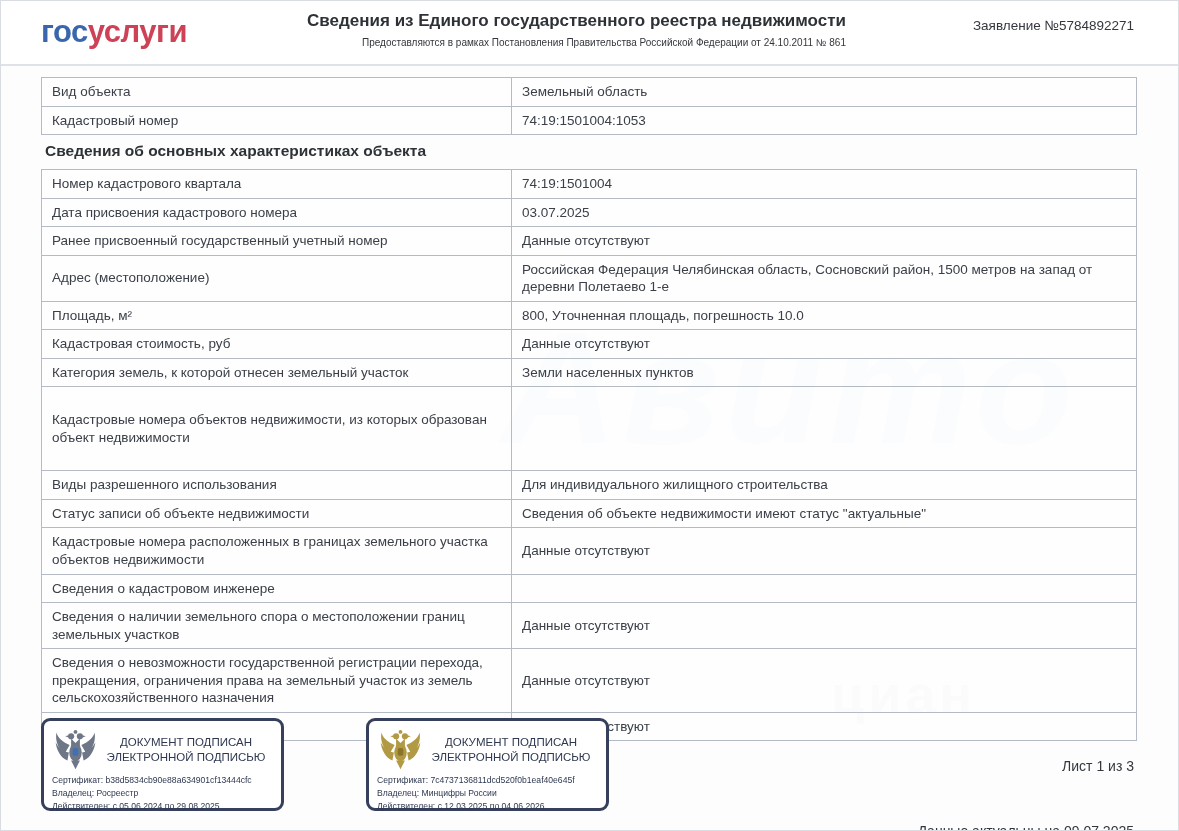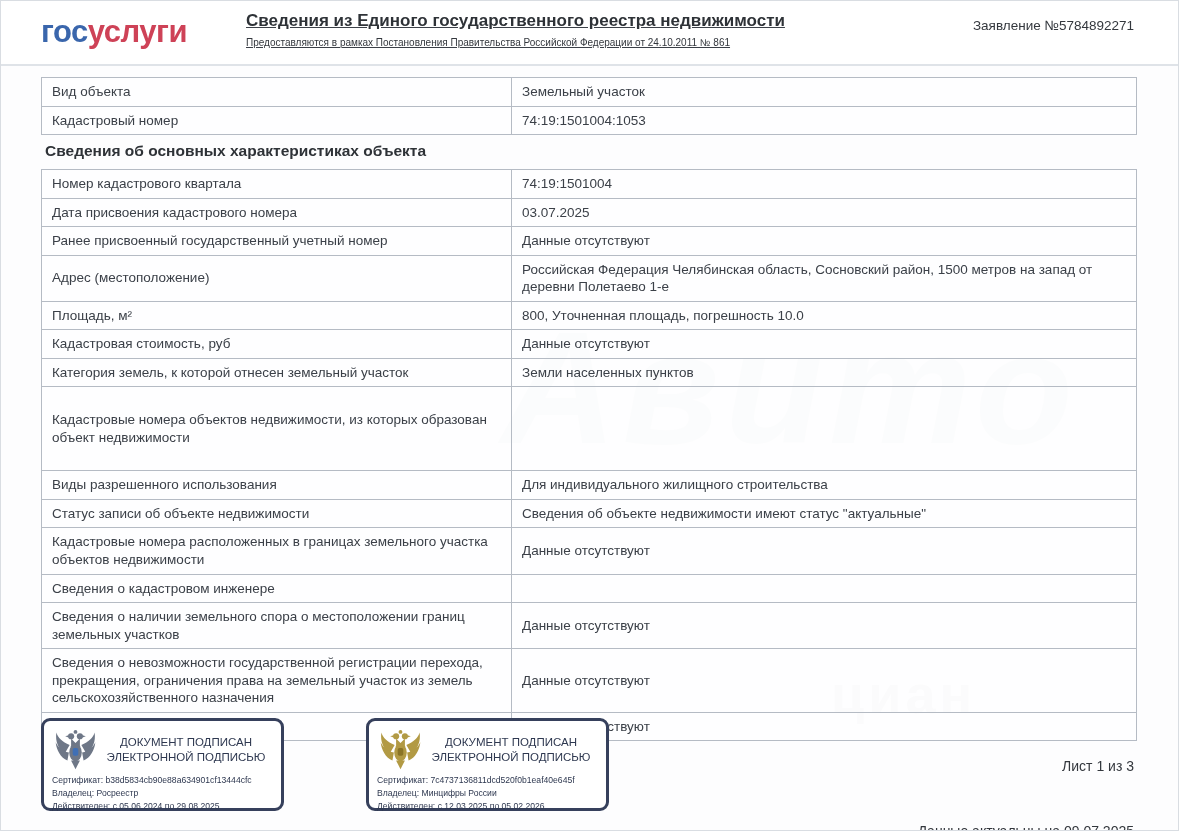--- a/index.html
+++ b/index.html
@@ -10,21 +10,21 @@
     border:1px solid #d9dde2;
   }
   
   .header {
     position:absolute; top:0; left:0; right:0; height:65px;
     background:#ffffff; border-bottom:2px solid #dfe3e8;
   }
   .logo { position:absolute; left:40px; top:13px; font-size:31px; font-weight:bold; letter-spacing:-0.5px; }
   .logo .p1 { color:#3a66ac; }
   .logo .p2 { color:#ce4257; }
-  .header-center { position:absolute; left:245px; width:600px; top:9px; text-align:left;text-decoration:underline; }
+  .header-center { position:absolute; left:245px; width:600px; top:9px; text-align:right; }
   .header-title { font-size:17px; font-weight:bold; color:#2e3237; line-height:1.35; }
   .header-subtitle { font-size:10px; color:#33373d; margin-top:4px; }
   .application-no { position:absolute; right:44px; top:17px; font-size:13.5px; color:#33373d; }
   
   .wm-large {
     position:absolute; top:295px; left:500px; font-size:160px; font-weight:bold; font-style:italic;
     color:rgba(100,110,135,0.045); letter-spacing:6px; pointer-events:none; user-select:none;
   }
   .wm-small {
     position:absolute; top:662px; left:830px; font-size:54px; font-weight:bold;
@@ -88,21 +88,21 @@
     <div class="application-no">Заявление №5784892271</div>
   </div>
 
   <div class="wm-large">Авито</div>
   <div class="wm-small">циан</div>
 
   <table class="info" id="object-table">
     <tbody>
         <tr>
           <td class="cell-label">Вид объекта</td>
-          <td class="cell-value">Земельный участок</td>
+          <td class="cell-value">Земельный область</td>
         </tr>
         <tr>
           <td class="cell-label">Кадастровый номер</td>
           <td class="cell-value">74:19:1501004:1053</td>
         </tr>
       </tbody>
   </table>
 
   <div class="section-title">Сведения об основных характеристиках объекта</div>
 
@@ -213,19 +213,19 @@
           <path d="M23 36 C14 34 8 29 5 22 C6 33 12 43 21 47 Z"></path>
           <path d="M41 36 C50 34 56 29 59 22 C58 33 52 43 43 47 Z"></path>
           <path d="M26 47 L32 59 L38 47 Z"></path>
         </g>
         <rect x="28.2" y="30" width="7.6" height="10.5" rx="2.4" fill="#8a7426"></rect>
       </svg>
       <div class="stamp-title">ДОКУМЕНТ ПОДПИСАН ЭЛЕКТРОННОЙ ПОДПИСЬЮ</div>
     </div>
     <div class="stamp-info">Сертификат: 7c4737136811dcd520f0b1eaf40e645f</div>
     <div class="stamp-info">Владелец: Минцифры России</div>
-    <div class="stamp-info">Действителен: с 12.03.2025 по 05.02.2026</div>
+    <div class="stamp-info">Действителен: с 12.03.2025 по 04.06.2026</div>
   </div>
 
   <div class="sheet-no">Лист 1 из 3</div>
   <div class="actual-date">Данные актуальны на 09.07.2025</div>
 
 </div>
 
 </body></html>

